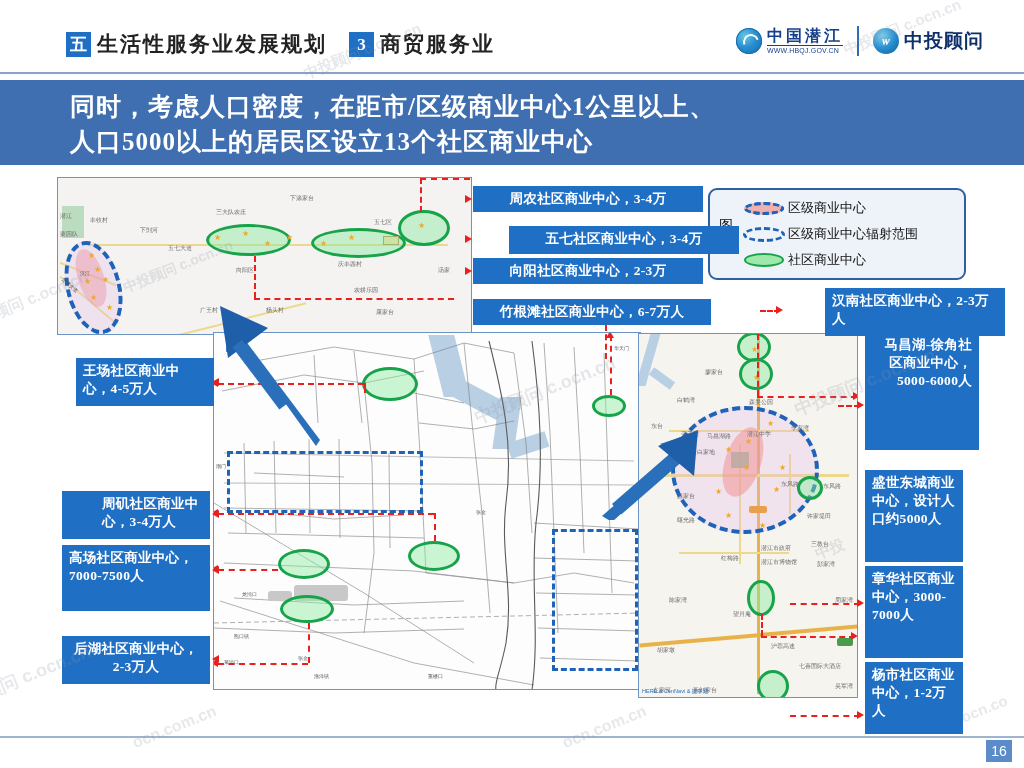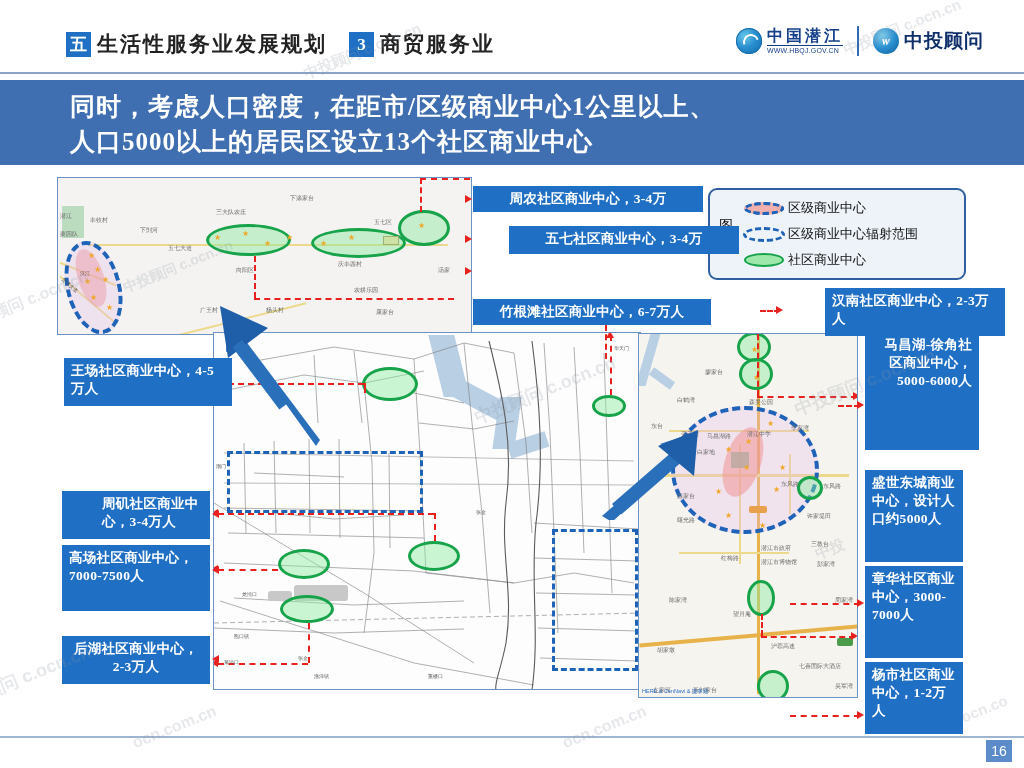--- a/index.html
+++ b/index.html
@@ -403,23 +403,24 @@
         <span class="lg-sym">
             <span class="sym-green-ell"></span>
           </span>
         <span class="lg-txt">社区商业中心</span>
       </div>
     </div>
   </div>
 
   <div class="lbl center" style="left:473px;top:186px;width:230px;height:26px;line-height:18px;">周农社区商业中心，3-4万</div>
   <div class="lbl center" style="left:473px;top:226px;width:230px;height:28px;line-height:18px;margin-left:36px;">五七社区商业中心，3-4万</div>
+  <div class="lbl center" style="left:473px;top:258px;width:230px;height:26px;line-height:18px;">向阳社区商业中心，2-3万</div>
   <div class="lbl center" style="left:473px;top:299px;width:238px;height:26px;line-height:18px;">竹根滩社区商业中心，6-7万人</div>
 
-  <div class="lbl" style="left:64px;top:358px;width:168px;height:48px;">王场社区商业中心，4-5万人</div>
+  <div class="lbl" style="left:76px;top:358px;width:138px;height:48px;">王场社区商业中心，4-5万人</div>
   <div class="lbl" style="left:62px;top:491px;width:148px;height:48px;padding-left:40px;">周矶社区商业中心，3-4万人</div>
   <div class="lbl" style="left:62px;top:545px;width:148px;height:66px;">高场社区商业中心，7000-7500人</div>
   <div class="lbl" style="left:62px;top:636px;width:148px;height:48px;text-align:center;">后湖社区商业中心，2-3万人</div>
 
   <div class="lbl" style="left:825px;top:288px;width:180px;height:48px;">汉南社区商业中心，2-3万人</div>
 
   <div class="lbl" style="left:865px;top:332px;width:114px;height:118px;text-align:right;">马昌湖-徐角社区商业中心，5000-6000人</div>
   <div class="lbl" style="left:865px;top:470px;width:98px;height:92px;">盛世东城商业中心，设计人口约5000人</div>
   <div class="lbl" style="left:865px;top:566px;width:98px;height:92px;">章华社区商业中心，3000-7000人</div>
   <div class="lbl" style="left:865px;top:662px;width:98px;height:72px;">杨市社区商业中心，1-2万人</div>

